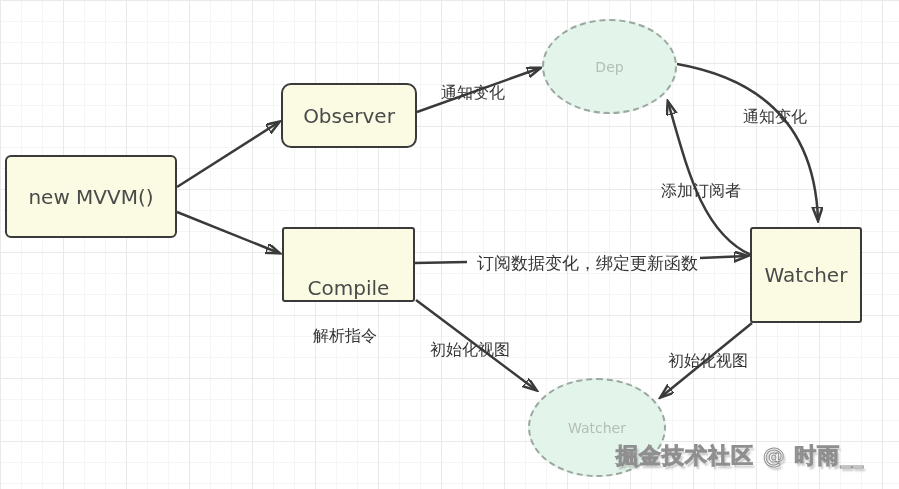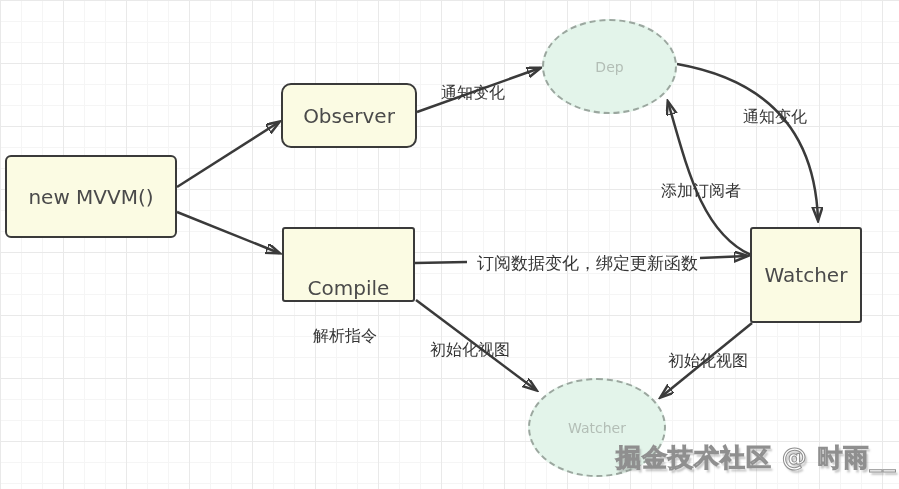--- a/index.html
+++ b/index.html
@@ -38,21 +38,21 @@
   #lbl-observer-caption{left:275px;top:51px;}
   #lbl-observer-dep{left:441px;top:84px;}
   #lbl-dep-watcher{left:743px;top:108px;}
   #lbl-watcher-dep{left:661px;top:182px;}
   #lbl-compile-watcher{left:469px;top:254px;font-size:17px;margin-left:8px;}
   #lbl-compile-caption{left:313px;top:327px;}
   #lbl-compile-updater{left:430px;top:341px;}
   #lbl-watcher-updater{left:668px;top:352px;}
   .watermark{
     position:absolute;left:616px;top:441px;
-    font-size:25px;font-weight:bold;letter-spacing:1px;
+    font-size:22px;font-weight:bold;letter-spacing:1px;
     color:#ffffff;-webkit-text-stroke:1px #8f8f8f;
     text-shadow:2px 3px 2px rgba(130,130,130,0.45);
     white-space:nowrap;
   }
 </style>
 </head>
 <body>
 
 <div class="stage">
 

